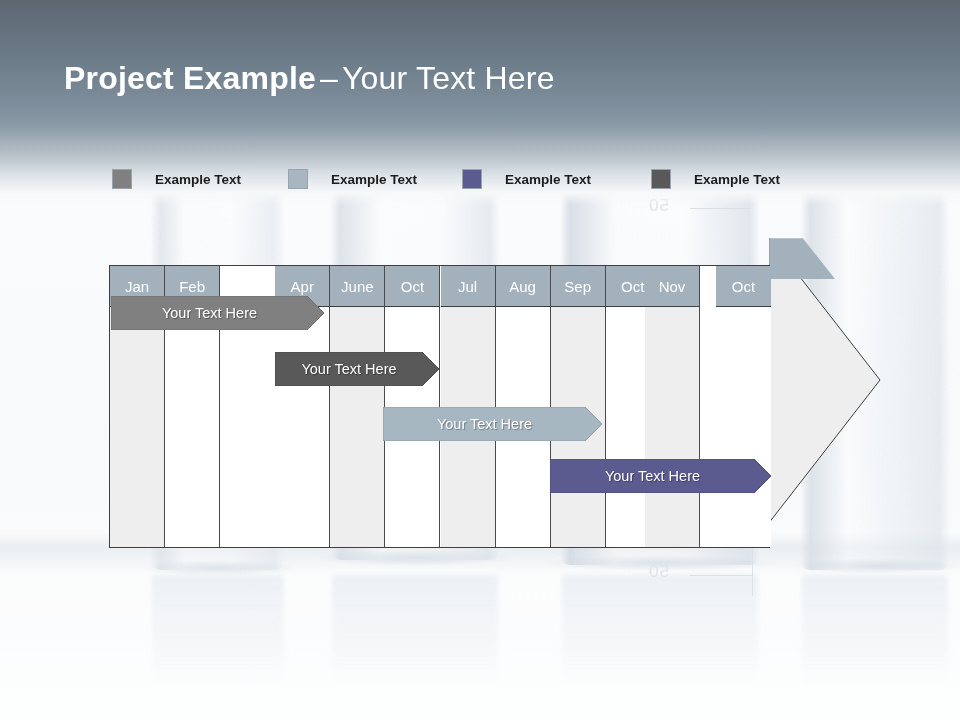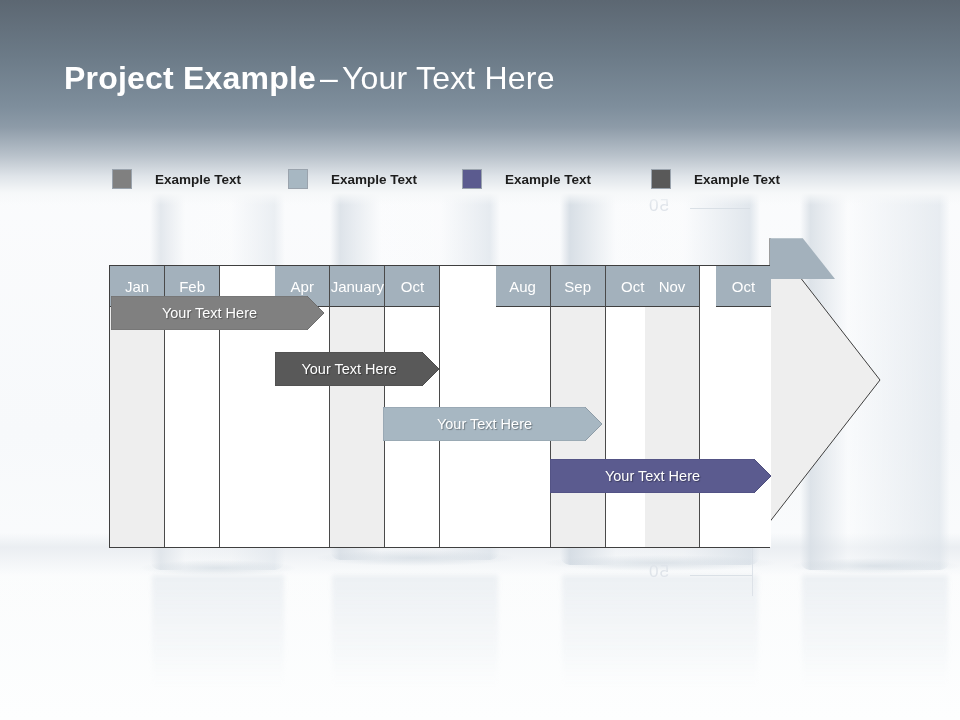--- a/index.html
+++ b/index.html
@@ -338,24 +338,27 @@
       <div class="col shaded" style="left:0px;">
           <div class="col-head">Jan</div>
         </div>
       <div class="col plain" style="left:55.08px;">
           <div class="col-head">Feb</div>
         </div>
       <div class="col plain" style="left:165.25px;">
           <div class="col-head">Apr</div>
         </div>
       <div class="col shaded" style="left:220.33px;">
-          <div class="col-head">January</div>
+          <div class="col-head">June</div>
         </div>
       <div class="col plain" style="left:275.41px;">
           <div class="col-head">Oct</div>
+        </div>
+      <div class="col shaded" style="left:330.50px;">
+          <div class="col-head">Jul</div>
         </div>
       <div class="col shaded" style="left:440.66px;">
           <div class="col-head">Sep</div>
         </div>
       <div class="col plain" style="left:385.58px;">
           <div class="col-head">Aug</div>
         </div>
       <div class="col plain" style="left:495.75px;">
           <div class="col-head">Oct</div>
         </div>

